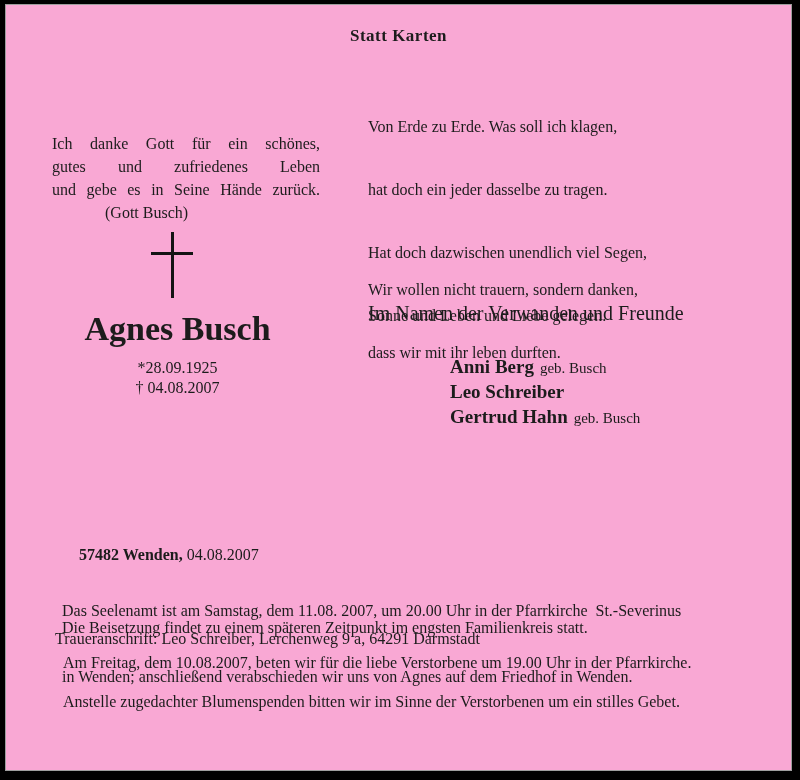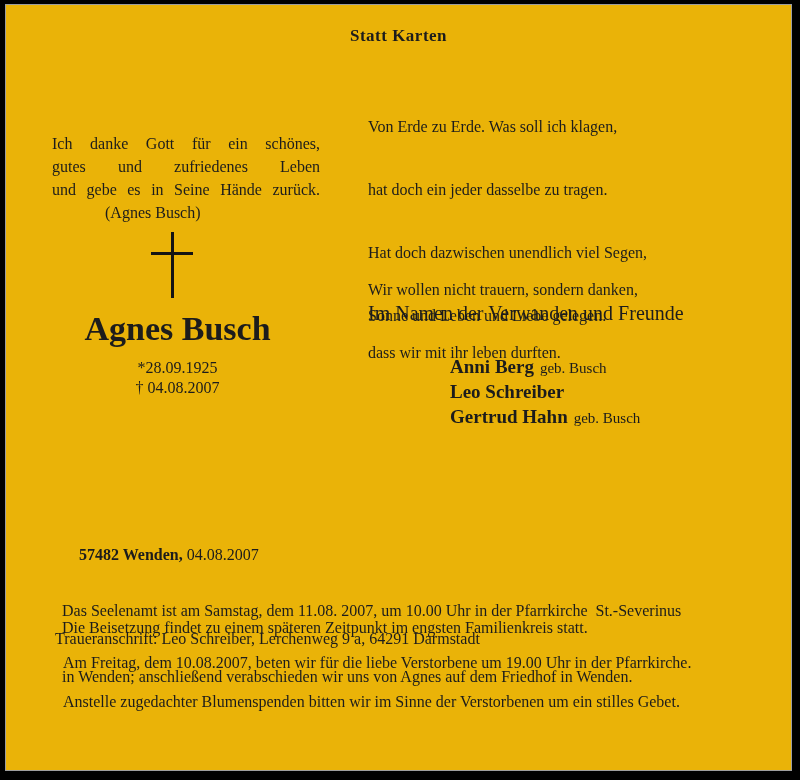--- a/index.html
+++ b/index.html
@@ -6,21 +6,21 @@
     margin: 0;
     padding: 0;
     background: #ffffff;
     font-family: "Liberation Serif", "DejaVu Serif", serif;
   }
   .page {
     position: relative;
     width: 800px;
     height: 780px;
     box-sizing: border-box;
-    background: #eab308;
+    background: #f9a8d4;
     border: solid #000000;
     border-width: 4px 8px 9px 5px;
     box-shadow: inset 0 0 0 1px #9e9e9e;
     color: #1c1c1c;
     overflow: hidden;
   }
   .abs { position: absolute; }
 
   .title {
     top: 22px; left: 0; right: 0;
@@ -148,21 +148,21 @@
     <div class="poem-line">Von Erde zu Erde. Was soll ich klagen,</div>
     <div class="poem-line">hat doch ein jeder dasselbe zu tragen.</div>
     <div class="poem-line">Hat doch dazwischen unendlich viel Segen,</div>
     <div class="poem-line">Sonne und Leben und Liebe gelegen.</div>
   </div>
 
   <div class="abs dedication">
     <div class="jline">Ich danke Gott für ein schönes,</div>
     <div class="jline">gutes und zufriedenes Leben</div>
     <div class="jline">und gebe es in Seine Hände zurück.</div>
-    <div class="attribution">(Agnes Busch)</div>
+    <div class="attribution">(Gott Busch)</div>
   </div>
 
   <div class="abs cross">
     <div class="vbar"></div>
     <div class="hbar"></div>
   </div>
 
   <div class="abs name-col">
     <div class="deceased-name">Agnes Busch</div>
     <div class="dates">
@@ -191,21 +191,21 @@
   </div>
 
   <div class="abs address">
     <div>
       <span class="place">57482 Wenden,</span><span> 04.08.2007</span>
     </div>
     <div>Traueranschrift: Leo Schreiber, Lerchenweg 9 a, 64291 Darmstadt</div>
   </div>
 
   <div class="abs announce a1">
-    <div>Das Seelenamt ist am Samstag, dem 11.08. 2007, um 10.00 Uhr in der Pfarrkirche  St.-Severinus</div>
+    <div>Das Seelenamt ist am Samstag, dem 11.08. 2007, um 20.00 Uhr in der Pfarrkirche  St.-Severinus</div>
     <div>in Wenden; anschließend verabschieden wir uns von Agnes auf dem Friedhof in Wenden.</div>
   </div>
 
   <div class="abs announce a2">Die Beisetzung findet zu einem späteren Zeitpunkt im engsten Familienkreis statt.</div>
 
   <div class="abs announce a3">Am Freitag, dem 10.08.2007, beten wir für die liebe Verstorbene um 19.00 Uhr in der Pfarrkirche.</div>
 
   <div class="abs announce a4">Anstelle zugedachter Blumenspenden bitten wir im Sinne der Verstorbenen um ein stilles Gebet.</div>
 
 </div>

